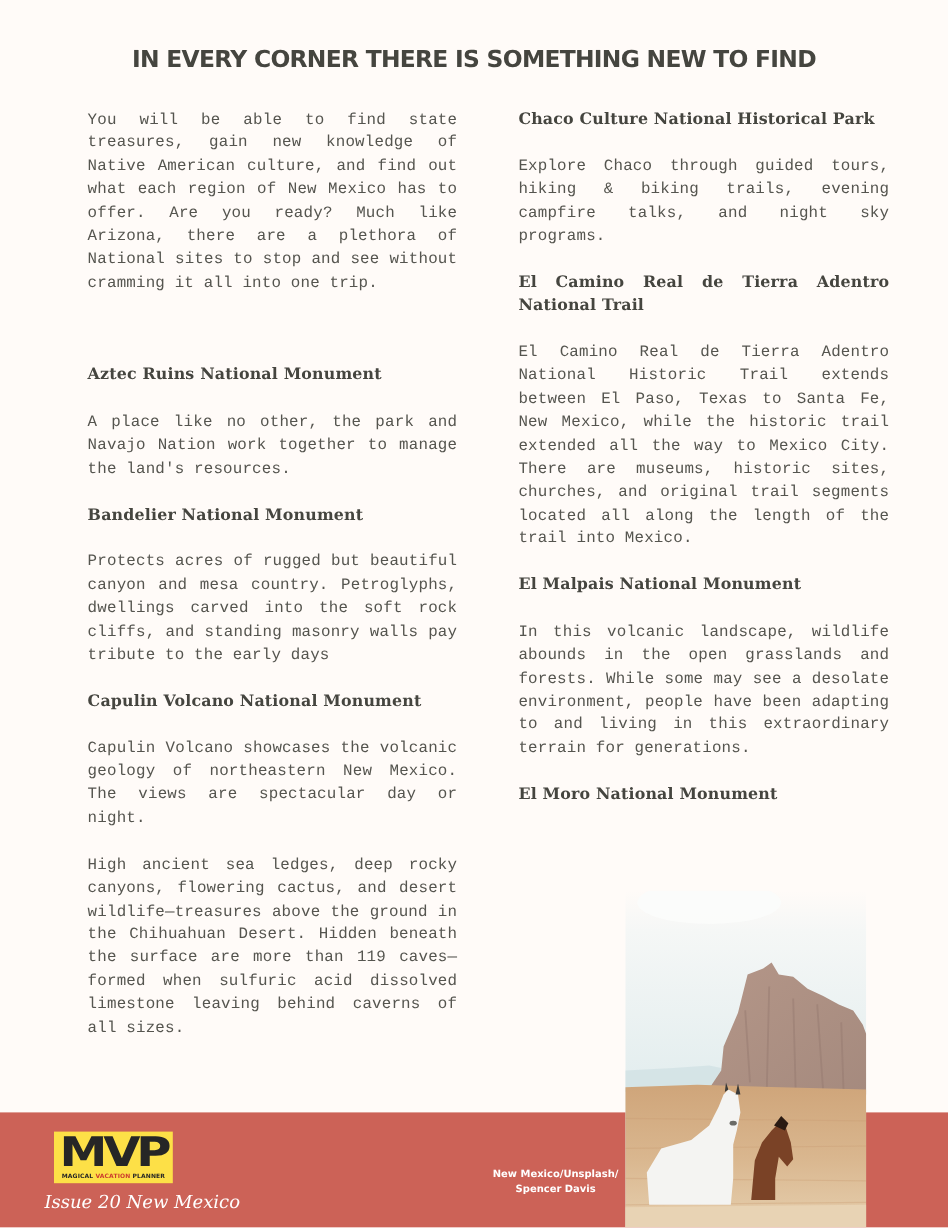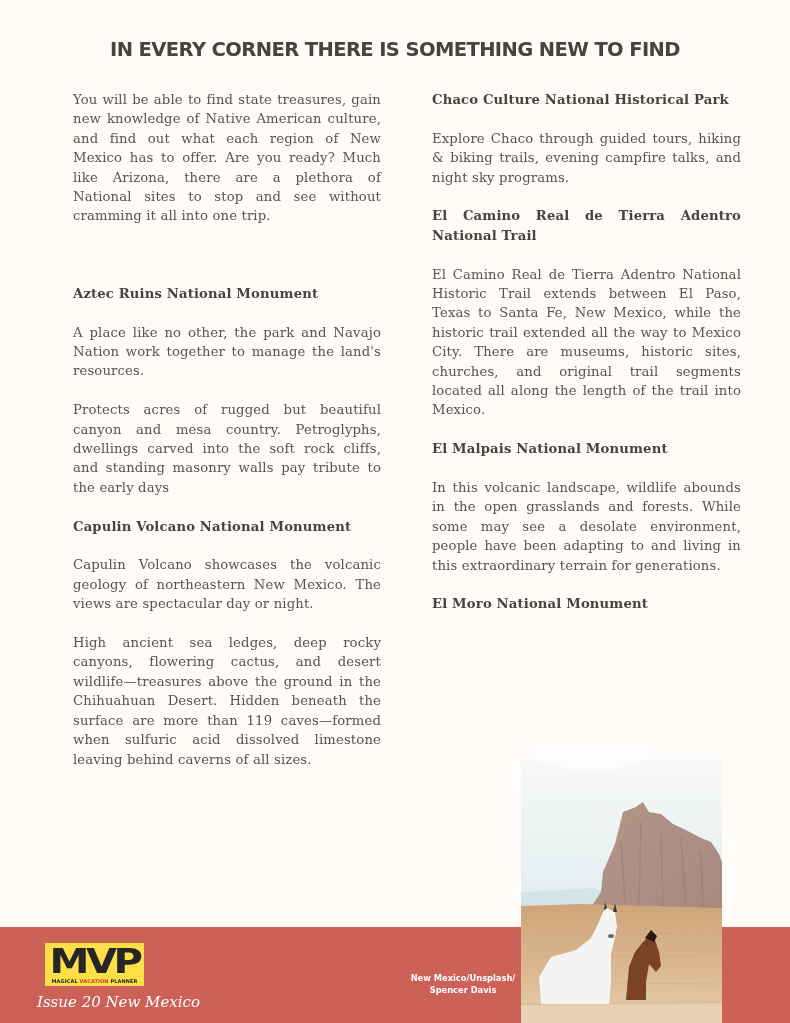--- a/index.html
+++ b/index.html
@@ -35,20 +35,21 @@
       font-size: 13.2px;
       line-height: 19.4px;
       letter-spacing: 0.15px;
       text-align: justify;
       color: #55554f;
     }
     .col-left { left: 73px; }
     .col-right { left: 408px; width: 309px; margin-left: 24px; }
     .column p {
       margin: 0 0 19.4px 0;
+      font-family: Liberation Mono, monospace;
     }
     .column h3 {
       margin: 0 0 19.4px 0;
       font-size: 13.2px;
       line-height: 19.4px;
       font-weight: bold;
       color: #45453f;
       text-align: justify;
     }
     .intro { margin-bottom: 58px !important; }
@@ -129,20 +130,21 @@
 <body>
 
 <h1 class="page-title">IN EVERY CORNER THERE IS SOMETHING NEW TO FIND</h1>
 
 <div class="column col-left">
   <p class="intro">You will be able to find state treasures, gain new knowledge of Native American culture, and find out what each region of New Mexico has to offer. Are you ready? Much like Arizona, there are a plethora of National sites to stop and see without cramming it all into one trip.</p>
 
   <h3>Aztec Ruins National Monument</h3>
   <p>A place like no other, the park and Navajo Nation work together to manage the land's resources.</p>
 
+  <h3>Bandelier National Monument</h3>
   <p>Protects acres of rugged but beautiful canyon and mesa country. Petroglyphs, dwellings carved into the soft rock cliffs, and standing masonry walls pay tribute to the early days</p>
 
   <h3>Capulin Volcano National Monument</h3>
   <p>Capulin Volcano showcases the volcanic geology of northeastern New Mexico. The views are spectacular day or night.</p>
 
   <p>High ancient sea ledges, deep rocky canyons, flowering cactus, and desert wildlife—treasures above the ground in the Chihuahuan Desert. Hidden beneath the surface are more than 119 caves—formed when sulfuric acid dissolved limestone leaving behind caverns of all sizes.</p>
 </div>
 
 <div class="column col-right">
   <h3>Chaco Culture National Historical Park</h3>

